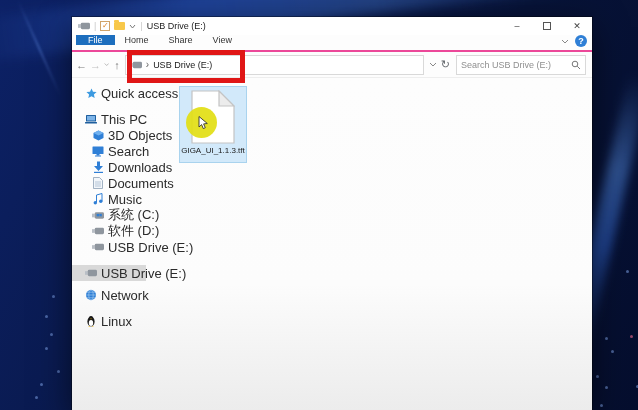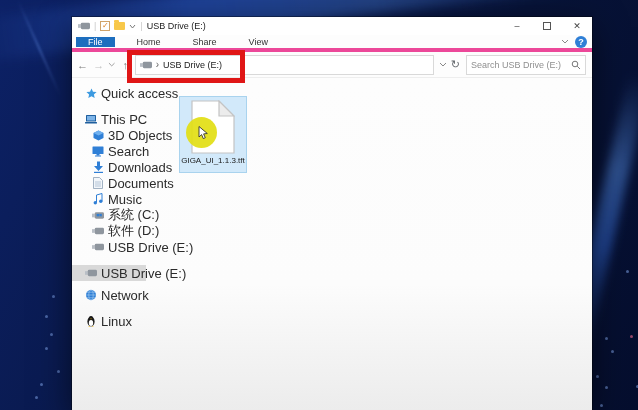--- a/index.html
+++ b/index.html
@@ -47,58 +47,58 @@
              font-size:9px; color:#444; cursor:default; }
   .maxbox { width:8px; height:8px; border:1px solid #555; display:inline-block; }
   .checkbox-ic { width:10px; height:10px; border:1px solid #d0a36a; background:#fff;
                  display:flex; align-items:center; justify-content:center;
                  font-size:8px; color:#d9822b; line-height:1; }
   .folder-ic { width:11px; height:8px; background:#f8c84a; border-radius:1px; position:relative; }
   .folder-ic::before { content:""; position:absolute; left:0; top:-2px; width:5px; height:2px;
                        background:#f8c84a; border-radius:1px 1px 0 0; }
 
   
-  .ribbon { height:17px; display:flex; align-items:center; background:#fdfdfd;
-            border-bottom:4px solid #ec4899; position:relative;gap:12px; }
+  .ribbon { height:17px; display:flex; align-items:flex-start; background:#fdfdfd;
+            border-bottom:2px solid #ec4899; position:relative; }
   .tab { font-size:9px; display:flex; align-items:center; padding:0 10px; color:#333; }
   .tab.file { background:#1d6ebe; color:#fff; margin-left:4px; padding:0 12px; }
   .ribbon-right { margin-left:auto; display:flex; align-items:center; gap:6px; padding-right:5px; }
   .help-circle { width:12px; height:12px; border-radius:50%; background:#2f7fd6; color:#fff;
                  font-size:9px; font-weight:bold; display:flex; align-items:center; justify-content:center; }
 
   
   .navbar { height:26px; display:flex; align-items:center; padding:0 6px 0 4px; background:#fdfdfd;
             border-bottom:1px solid #eee; gap:3px; }
   .nav-arrow { font-size:11px; color:#7b7b7b; width:14px; text-align:center; }
   .nav-arrow.fwd { color:#c0c0c0; }
   .addressbar { flex:0 0 auto; width:299px; height:20px; border:1px solid #d9d9d9; background:#fff;
                 display:flex; align-items:center; padding:0 4px; gap:4px; }
   .crumb-sep { color:#666; font-size:10px; }
   .crumb-text { font-size:9px; color:#1a1a1a; white-space:nowrap; }
   .addr-right { display:flex; align-items:center; gap:4px; margin-left:2px; }
   .refresh { font-size:11px; color:#5f6368; }
-  .searchbox { width:120px; height:20px; border:1px solid #d9d9d9; background:#fff;
+  .searchbox { width:130px; height:20px; border:1px solid #d9d9d9; background:#fff;
                display:flex; align-items:center; padding:0 4px; margin-left:3px; }
   .searchbox input { border:none; outline:none; flex:1; font-size:9px; color:#333;
                      font-family:"Liberation Sans", sans-serif; min-width:0; background:transparent; }
   .searchbox input::placeholder { color:#8f8f8f; }
 
   
   .main { flex:1; display:flex; position:relative;
           background:linear-gradient(180deg,#fdfdfd 0%,#fcfcfc 62%,#ececec 100%); }
   .sidebar { width:96px; padding-top:7px; flex:0 0 auto; }
   .side-item { height:16px; display:flex; align-items:center; gap:4px; padding-left:13px;
                font-size:13px; color:#2b2b2b; white-space:nowrap; }
   .side-item.child { padding-left:20px;text-align:right; }
   .side-item.selected { background:#d9d9d9; width:74px; }
   .mt4 { margin-top:10px; } .mt6 { margin-top:6px; }
   .side-ic { width:12px; height:12px; flex:0 0 auto; display:flex; align-items:center; justify-content:center; }
 
   .filegrid { position:relative; flex:1; }
-  .file-tile { position:absolute; left:11px; top:18px; width:68px; height:77px;
+  .file-tile { position:absolute; left:11px; top:8px; width:68px; height:77px;
                background:#d2e9fa; border:1px solid #a9d3ee;
                display:flex; flex-direction:column; align-items:center; }
   .doc-wrap { position:relative; margin-top:3px; width:44px; height:54px; }
   .click-circle { position:absolute; left:-5px; top:17px; width:31px; height:31px; border-radius:50%;
                   background:#e2de14; opacity:.92; }
   .cursor { position:absolute; left:7px; top:26px; }
   .file-label { font-size:8px; color:#1a1a1a; margin-top:2px; white-space:nowrap; }
 
   
   .red-rect { position:absolute; left:127px; top:50px; width:118px; height:33px;

